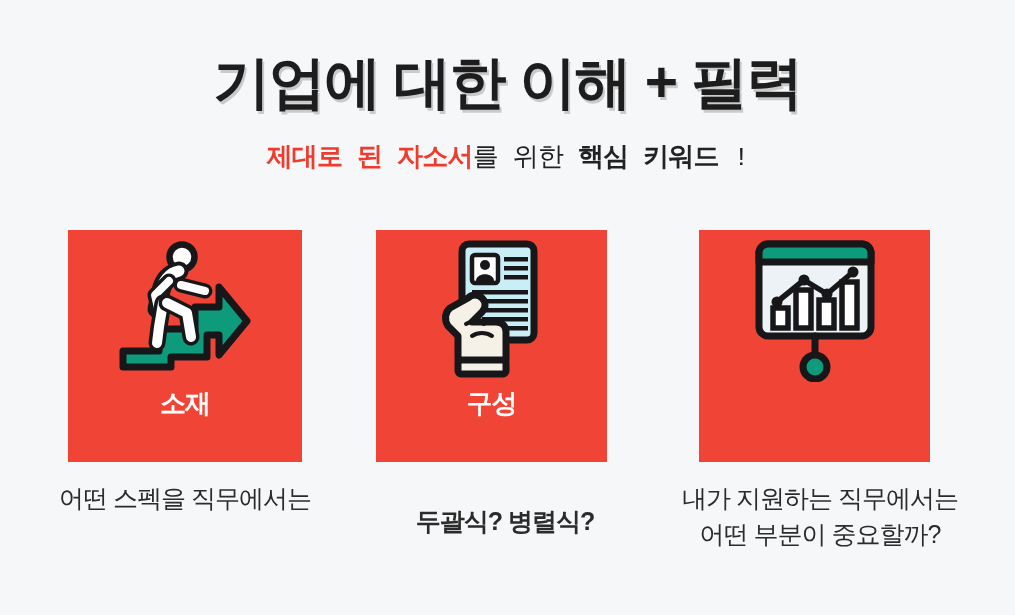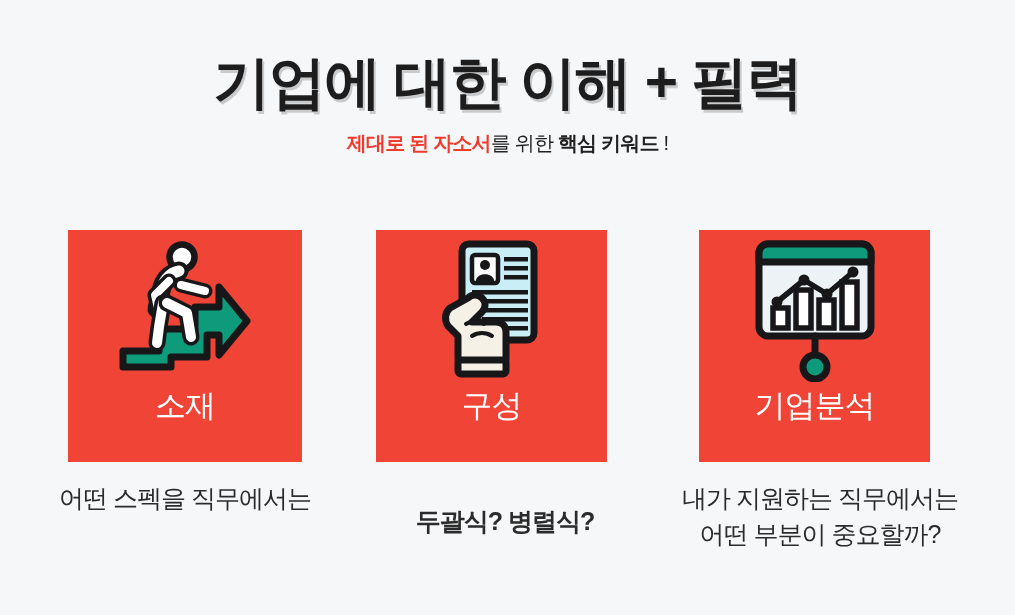--- a/index.html
+++ b/index.html
@@ -34,28 +34,29 @@
     padding-top: 52px;
     font-size: 57px;
     line-height: 1.08;
     font-weight: 900;
     letter-spacing: -1.5px;
     color: #1d1d1d;
     text-shadow: 2px 3px 0 rgba(0,0,0,0.18);
     white-space: nowrap;
   }
   .sub-title {
-    margin: 0;
+    margin: 11px;
     padding-top: 17px;
-    font-size: 20px;
+    font-size: 26px;
     line-height: 1.25;
     font-weight: 700;
     letter-spacing: -0.8px;
     color: #222222;
     white-space: nowrap;
+    font-family: Liberation Mono, monospace;
   }
   .sub-title .accent {
     color: #ef3b2e;
     font-weight: 900;
   }
   .sub-title .light {
     font-weight: 400;
     color: #222222;
   }
   .sub-title .bold {
@@ -91,22 +92,22 @@
   .card-icon {
     height: 150px;
     width: 100%;
     display: flex;
     align-items: center;
     justify-content: center;
     padding-top: 12px;
     box-sizing: border-box;
   }
   .card-label {
-    font-size: 31px;
-    font-weight: 400;
+    font-size: 26px;
+    font-weight: 700;
     color: #ffffff;
     letter-spacing: -1px;
     line-height: 1;
     margin-top: 10px;
     white-space: nowrap;
   }
 
   
   .captions {
     position: absolute;
@@ -222,21 +223,20 @@
           <circle cx="24" cy="62" r="5.5" fill="#17171a"></circle>
           <circle cx="51" cy="40" r="5.5" fill="#17171a"></circle>
           <circle cx="74" cy="54" r="5.5" fill="#17171a"></circle>
           <circle cx="100" cy="32" r="5.5" fill="#17171a"></circle>
 
           <line x1="62" y1="96" x2="62" y2="116" stroke="#17171a" stroke-width="7" stroke-linecap="round"></line>
 
           <circle cx="62" cy="127" r="12" fill="#0d9b7c" stroke="#17171a" stroke-width="7"></circle>
         </svg>
       </div>
-      <div class="card-label">기업분석</div>
     </div>
   </div>
 
   <div class="captions">
     <div class="caption caption-1">
       <span class="line">어떤 스펙을 직무에서는</span>
     </div>
     <div class="caption caption-2">
       <span class="line">두괄식? 병렬식?</span>
     </div>

